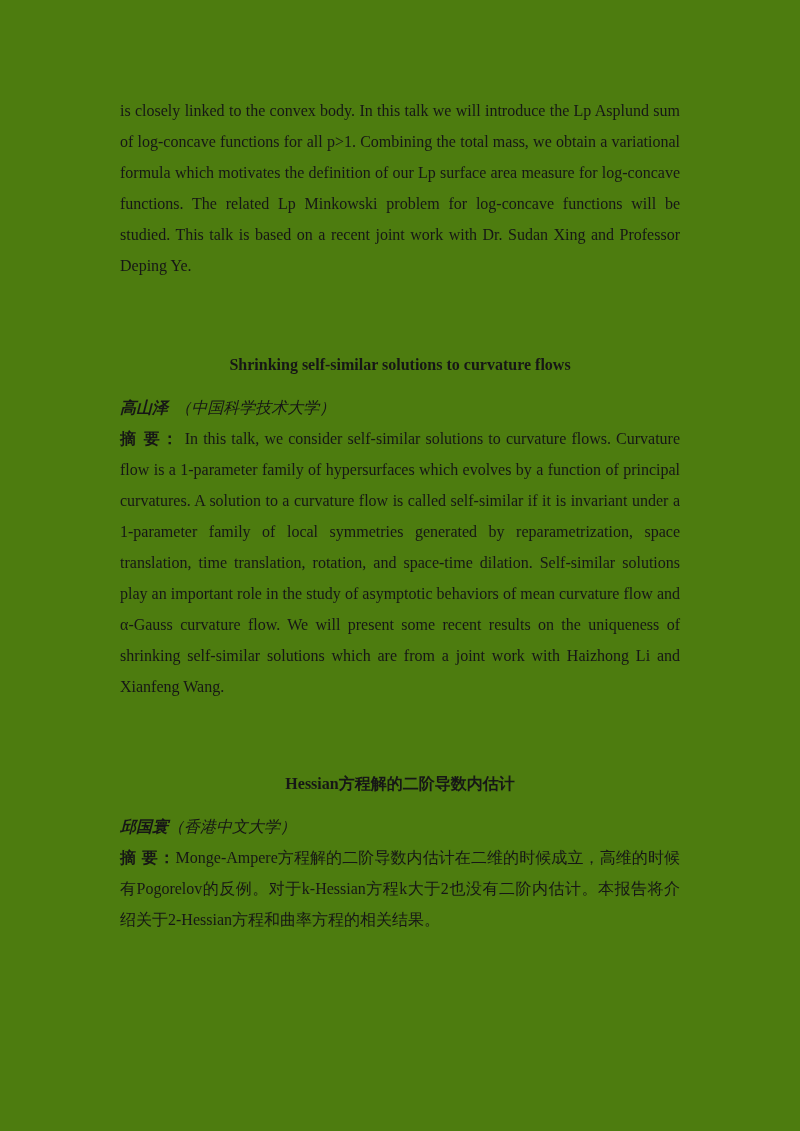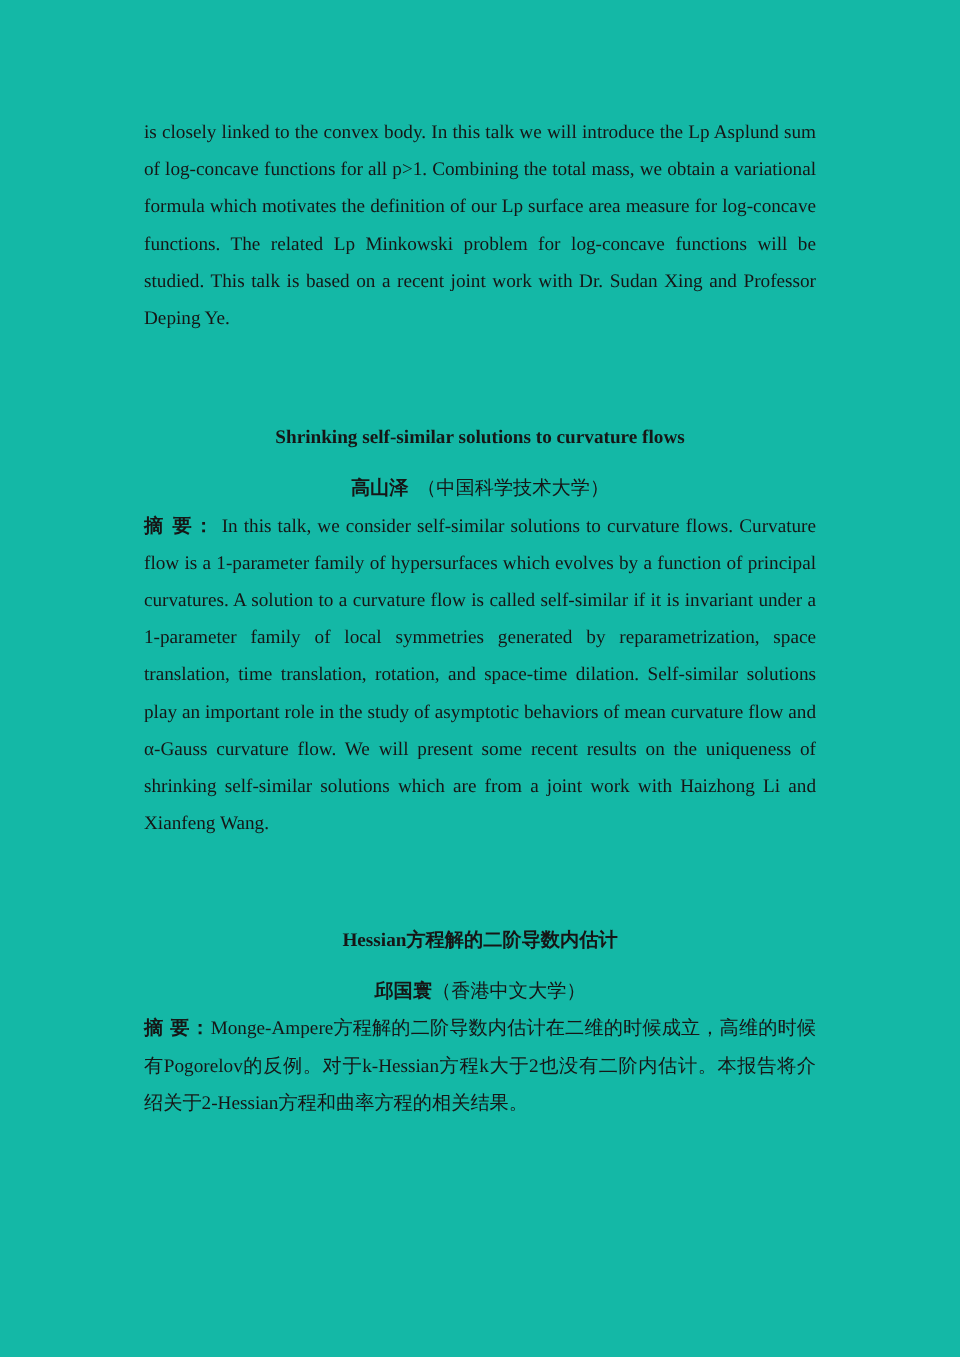--- a/index.html
+++ b/index.html
@@ -4,21 +4,21 @@
 <style>
   html, body {
     margin: 0;
     padding: 0;
     background: #ffffff;
   }
   .page {
     width: 800px;
     height: 1131px;
     box-sizing: border-box;
-    background: #14b8a6;
+    background: #4d7c0f;
     padding: 95px 120px 0 120px;
     font-family: "Liberation Serif", serif;
     font-size: 16px;
     line-height: 31px;
     color: #161616;
     overflow: hidden;
   }
   p { margin: 0; }
   .justify {
     text-align: justify;
@@ -29,22 +29,23 @@
   .talk-2 { margin-top: 66px; }
   .talk-3 { margin-top: 65px; }
   .talk-title {
     margin: 12px;
     text-align: center;
     font-weight: bold;
     font-size: 16px;
     line-height: 31px;
   }
   .author-line {
-    text-align: center;
+    text-align: left;
     line-height: 31px;
+    font-style: italic;
   }
   .speaker { font-weight: bold; }
   .affiliation { font-weight: normal; }
   .affiliation-spaced { margin-left: 0.45em; }
   .abstract-label {
     font-weight: bold;
     letter-spacing: 0.05em;
   }
   .math {
     font-weight: normal;

